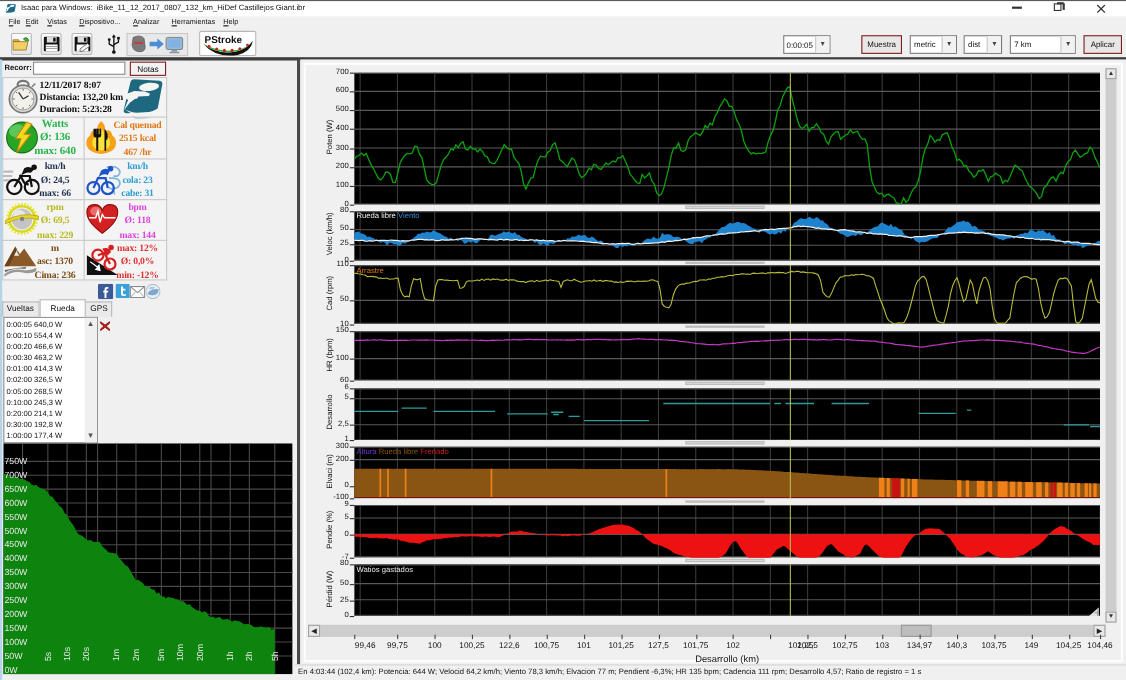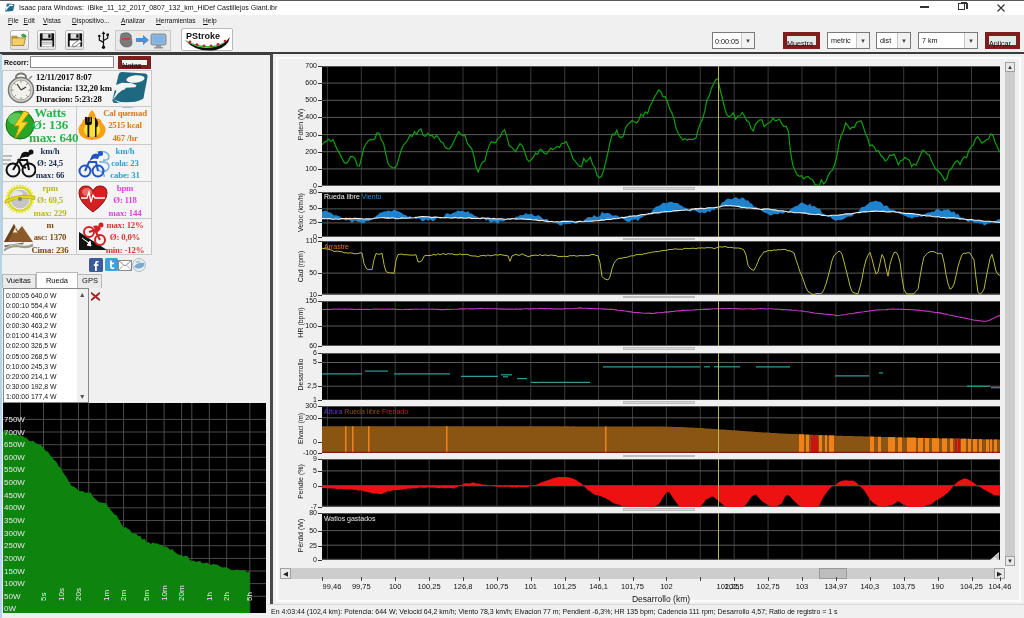--- a/index.html
+++ b/index.html
@@ -3,21 +3,21 @@
 *{margin:0;padding:0;box-sizing:border-box}
 body{width:1024px;height:618px;overflow:hidden;font-family:"Liberation Sans",sans-serif;background:#f0f0f0;position:relative}
 .abs{position:absolute}
 .serif{font-family:"Liberation Serif",serif;font-weight:bold}
 .ylab{position:absolute;font-size:7px;color:#111;text-align:right;width:26px;line-height:8px}
 .xlab{position:absolute;font-size:7.5px;color:#111;text-align:center;width:34px;line-height:9px}
 .vtitle{position:absolute;font-size:7px;color:#111;transform:rotate(-90deg);transform-origin:center;white-space:nowrap}
 .leg{position:absolute;font-size:7px;line-height:8px;white-space:nowrap;font-family:"Liberation Sans",sans-serif}
 .combo{position:absolute;background:#fff;border:1px solid #7a7a7a;font-size:7.2px;color:#111}
 .combo .ar{position:absolute;right:0;top:0;bottom:0;width:13px;background:#f2f2f2;border-left:1px solid #c8c8c8;text-align:center;color:#444;font-size:7px;line-height:15px}
-.btn{position:absolute;background:#e7e7e7;border:4px solid #7f1d1d;font-size:7.2px;color:#111;}
+.btn{position:absolute;background:#e7e7e7;border:1px solid #7f1d1d;font-size:7.2px;color:#111;text-align:center}
 .tbtn{position:absolute;border:1px solid #b8b8b8;background:linear-gradient(#fdfdfd,#e3e3e3);border-radius:2px}
 </style></head><body>
 
 <div class="abs" style="left:0;top:0;width:1024px;height:15px;background:#ffffff;border-top:1px solid #5a5a5a"></div>
 <svg class="abs" style="left:4px;top:3px" width="11" height="10" viewBox="0 0 40 38">
     <path d="M13 2 L36 3.5 Q39 4 38.5 7 L34.5 28 Q34 31 31 31.5 L6.5 33 Q3 33 3.5 29.5 L9.5 5 Q10.2 2 13 2 Z" fill="#1d6b88"></path>
     <ellipse cx="25.5" cy="9" rx="8.8" ry="3.4" fill="#fff" transform="rotate(-5 25.5 9)"></ellipse>
     <path d="M1.5 16.5 L15 12.5 L21.5 12 L13 19.5 L10.5 25.5 L3.5 30 L8 21 Z" fill="#fff"></path>
     <path d="M4 30.5 Q14 35 25 32.5 Q33 30.5 40 25 Q37.5 31 31.5 33.5 Q17 38.5 4 30.5 Z" fill="#fff"></path>
     <path d="M21.5 13.5 L28.5 13 L25.3 29.5 L16.5 30.5 Q14.5 24 21.5 13.5 Z" fill="#1d6b88"></path>
@@ -152,21 +152,21 @@
 <div class="abs" style="left:2px;top:143.5px;width:150px;height:1px;background:#c8c8c8"></div>
 <div class="abs" style="left:2px;top:180.5px;width:150px;height:1px;background:#c8c8c8"></div>
 <div class="abs" style="left:2px;top:218px;width:150px;height:1px;background:#c8c8c8"></div>
 <div class="abs" style="left:76px;top:106px;width:1px;height:149px;background:#c8c8c8"></div>
 <svg class="abs" style="left:4px;top:109px" width="32" height="32" viewBox="0 0 32 32">
     <circle cx="16" cy="16" r="14" fill="#27a527"></circle>
     <circle cx="16" cy="16" r="14" fill="none" stroke="#157015" stroke-width="1"></circle>
     <ellipse cx="12" cy="10" rx="8" ry="6" fill="#6fd66f" opacity="0.7"></ellipse>
     <path d="M20 2 L10 17 L15 17 L11 30 L24 13 L18 13 L25 4 Z" fill="#f5d821" stroke="#b88a10" stroke-width="1"></path>
   </svg>
-<div class="abs serif" style="left:29px;top:107px;width:42px;text-align:center;font-size:13px;line-height:12.3px;letter-spacing:-0.2px;white-space:nowrap;color:#28b44c">Watts<br>Ø: 136<br>max: 640</div>
+<div class="abs serif" style="left:29px;top:107px;width:42px;text-align:center;font-size:10px;line-height:12.3px;letter-spacing:-0.2px;white-space:nowrap;color:#28b44c">Watts<br>Ø: 136<br>max: 640</div>
 <svg class="abs" style="left:77px;top:109px" width="30" height="32" viewBox="0 0 30 32">
     <path d="M15 1 Q20 6 18 10 Q24 8 25 14 Q30 18 28 24 Q26 30 15 31 Q4 30 2 24 Q0 18 5 14 Q6 8 12 10 Q10 6 15 1 Z" fill="#f6a117"></path>
     <path d="M15 8 Q19 12 18 15 Q23 15 23 20 Q24 26 15 28 Q6 26 7 20 Q7 15 12 15 Q11 12 15 8 Z" fill="#f8e23a"></path>
     <g fill="#111">
       <rect x="10.5" y="8" width="1.8" height="20"></rect>
       <path d="M8 8 L8 14 Q8 16 10 16 L13 16 Q15 16 15 14 L15 8 L13.5 8 L13.5 13 L12.6 13 L12.6 8 L11.4 8 L11.4 13 L10.5 13 L10.5 8 Z" fill="#111"></path>
       <path d="M18 8 Q22 12 20.5 18 L19.5 18 L19.5 28 L18 28 Z"></path>
     </g>
   </svg>
 <div class="abs serif" style="left:101px;top:107px;width:48px;text-align:center;font-size:8.8px;line-height:12.3px;letter-spacing:-0.2px;white-space:nowrap;color:#e07818">Cal quemad<br>2515 kcal<br>467 /hr</div>
@@ -735,47 +735,47 @@
 <div class="abs" style="left:818.6px;top:567.6px;width:28.5px;height:11px;background:#bdbdbd;border:1px solid #9a9a9a"></div>
 <div class="abs" style="left:322.0px;top:577px;width:1px;height:4px;background:#444"></div>
 <div class="xlab" style="left:315px;top:582px">99,46</div>
 <div class="abs" style="left:361.3px;top:577px;width:1px;height:4px;background:#444"></div>
 <div class="xlab" style="left:344.3px;top:582px">99,75</div>
 <div class="abs" style="left:395.2px;top:577px;width:1px;height:4px;background:#444"></div>
 <div class="xlab" style="left:378.2px;top:582px">100</div>
 <div class="abs" style="left:429.1px;top:577px;width:1px;height:4px;background:#444"></div>
 <div class="xlab" style="left:412.1px;top:582px">100,25</div>
 <div class="abs" style="left:463.0px;top:577px;width:1px;height:4px;background:#444"></div>
-<div class="xlab" style="left:446.0px;top:582px">126,8</div>
+<div class="xlab" style="left:446.0px;top:582px">122,6</div>
 <div class="abs" style="left:496.9px;top:577px;width:1px;height:4px;background:#444"></div>
 <div class="xlab" style="left:479.9px;top:582px">100,75</div>
 <div class="abs" style="left:530.8px;top:577px;width:1px;height:4px;background:#444"></div>
 <div class="xlab" style="left:513.8px;top:582px">101</div>
 <div class="abs" style="left:564.7px;top:577px;width:1px;height:4px;background:#444"></div>
 <div class="xlab" style="left:547.7px;top:582px">101,25</div>
 <div class="abs" style="left:598.6px;top:577px;width:1px;height:4px;background:#444"></div>
-<div class="xlab" style="left:581.6px;top:582px">146,1</div>
+<div class="xlab" style="left:581.6px;top:582px">127,5</div>
 <div class="abs" style="left:632.5px;top:577px;width:1px;height:4px;background:#444"></div>
 <div class="xlab" style="left:615.5px;top:582px">101,75</div>
 <div class="abs" style="left:666.4px;top:577px;width:1px;height:4px;background:#444"></div>
 <div class="xlab" style="left:649.4px;top:582px">102</div>
 <div class="abs" style="left:700.3px;top:577px;width:1px;height:4px;background:#444"></div>
 <div class="xlab" style="left:711px;top:582px">102,25</div>
 <div class="abs" style="left:734.2px;top:577px;width:1px;height:4px;background:#444"></div>
 <div class="xlab" style="left:717.2px;top:582px">102,5</div>
 <div class="abs" style="left:768.1px;top:577px;width:1px;height:4px;background:#444"></div>
 <div class="xlab" style="left:751.1px;top:582px">102,75</div>
 <div class="abs" style="left:802.0px;top:577px;width:1px;height:4px;background:#444"></div>
 <div class="xlab" style="left:785.0px;top:582px">103</div>
 <div class="abs" style="left:835.9px;top:577px;width:1px;height:4px;background:#444"></div>
 <div class="xlab" style="left:818.9px;top:582px">134,97</div>
 <div class="abs" style="left:869.8px;top:577px;width:1px;height:4px;background:#444"></div>
 <div class="xlab" style="left:852.8px;top:582px">140,3</div>
 <div class="abs" style="left:903.7px;top:577px;width:1px;height:4px;background:#444"></div>
 <div class="xlab" style="left:886.7px;top:582px">103,75</div>
 <div class="abs" style="left:937.6px;top:577px;width:1px;height:4px;background:#444"></div>
-<div class="xlab" style="left:920.6px;top:582px">190</div>
+<div class="xlab" style="left:920.6px;top:582px">149</div>
 <div class="abs" style="left:971.5px;top:577px;width:1px;height:4px;background:#444"></div>
 <div class="xlab" style="left:954.5px;top:582px">104,25</div>
 <div class="abs" style="left:1000.0px;top:577px;width:1px;height:4px;background:#444"></div>
 <div class="xlab" style="left:983.0px;top:582px">104,46</div>
 <div class="abs" style="left:561px;top:593.5px;width:200px;text-align:center;font-size:8.5px;color:#111">Desarrollo (km)</div>
 <div class="abs" style="left:268px;top:604px;width:756px;height:14px;background:#f0f0f0;border-top:1px solid #d5d5d5"></div>
 <div class="abs" style="left:271px;top:608px;font-size:7px;color:#111;white-space:nowrap">En 4:03:44 (102,4 km): Potencia: 644 W; Velocid 64,2 km/h; Viento 78,3 km/h; Elvacion 77 m; Pendient -6,3%; HR 135 bpm; Cadencia 111 rpm; Desarrollo 4,57; Ratio de registro = 1 s</div>
 </body></html>

